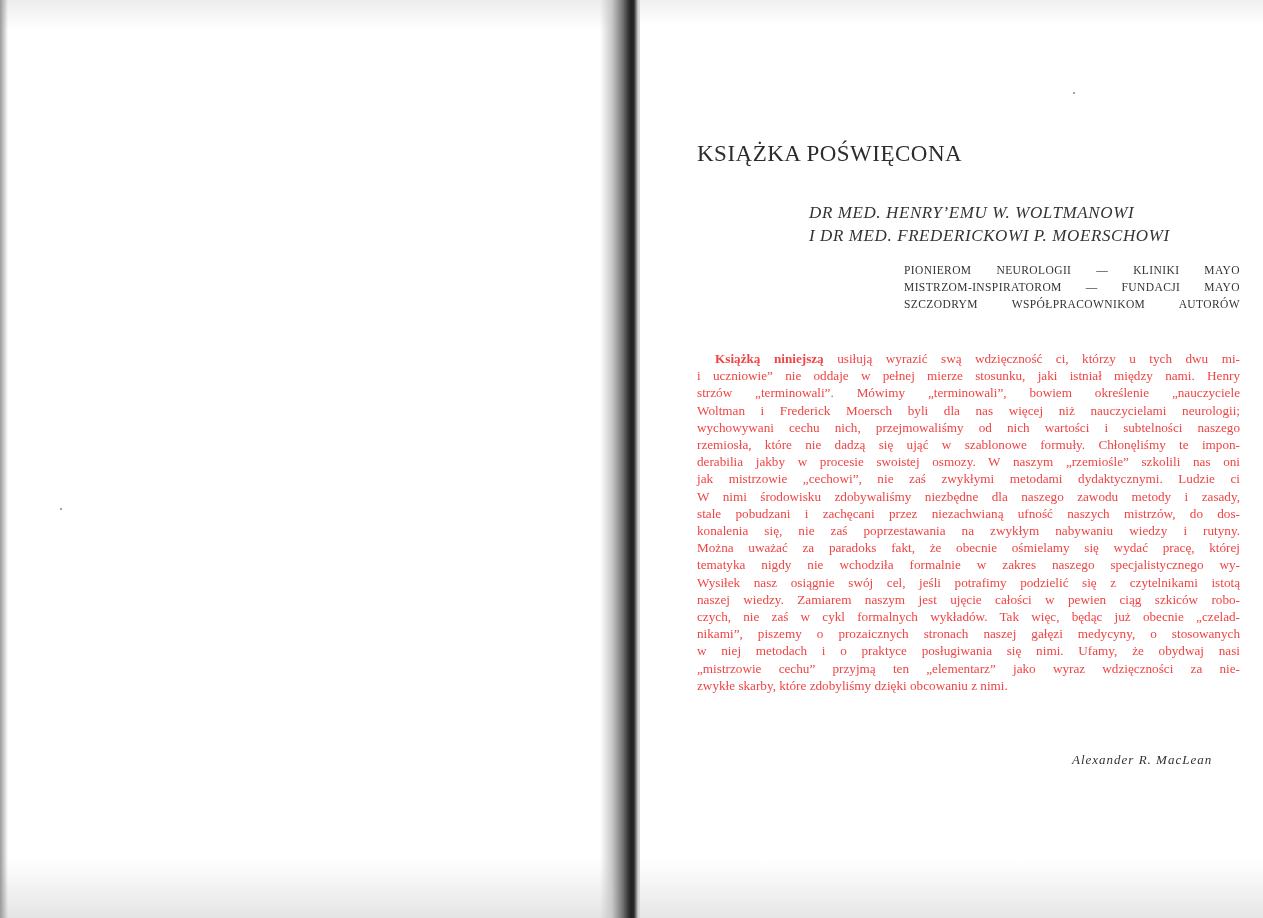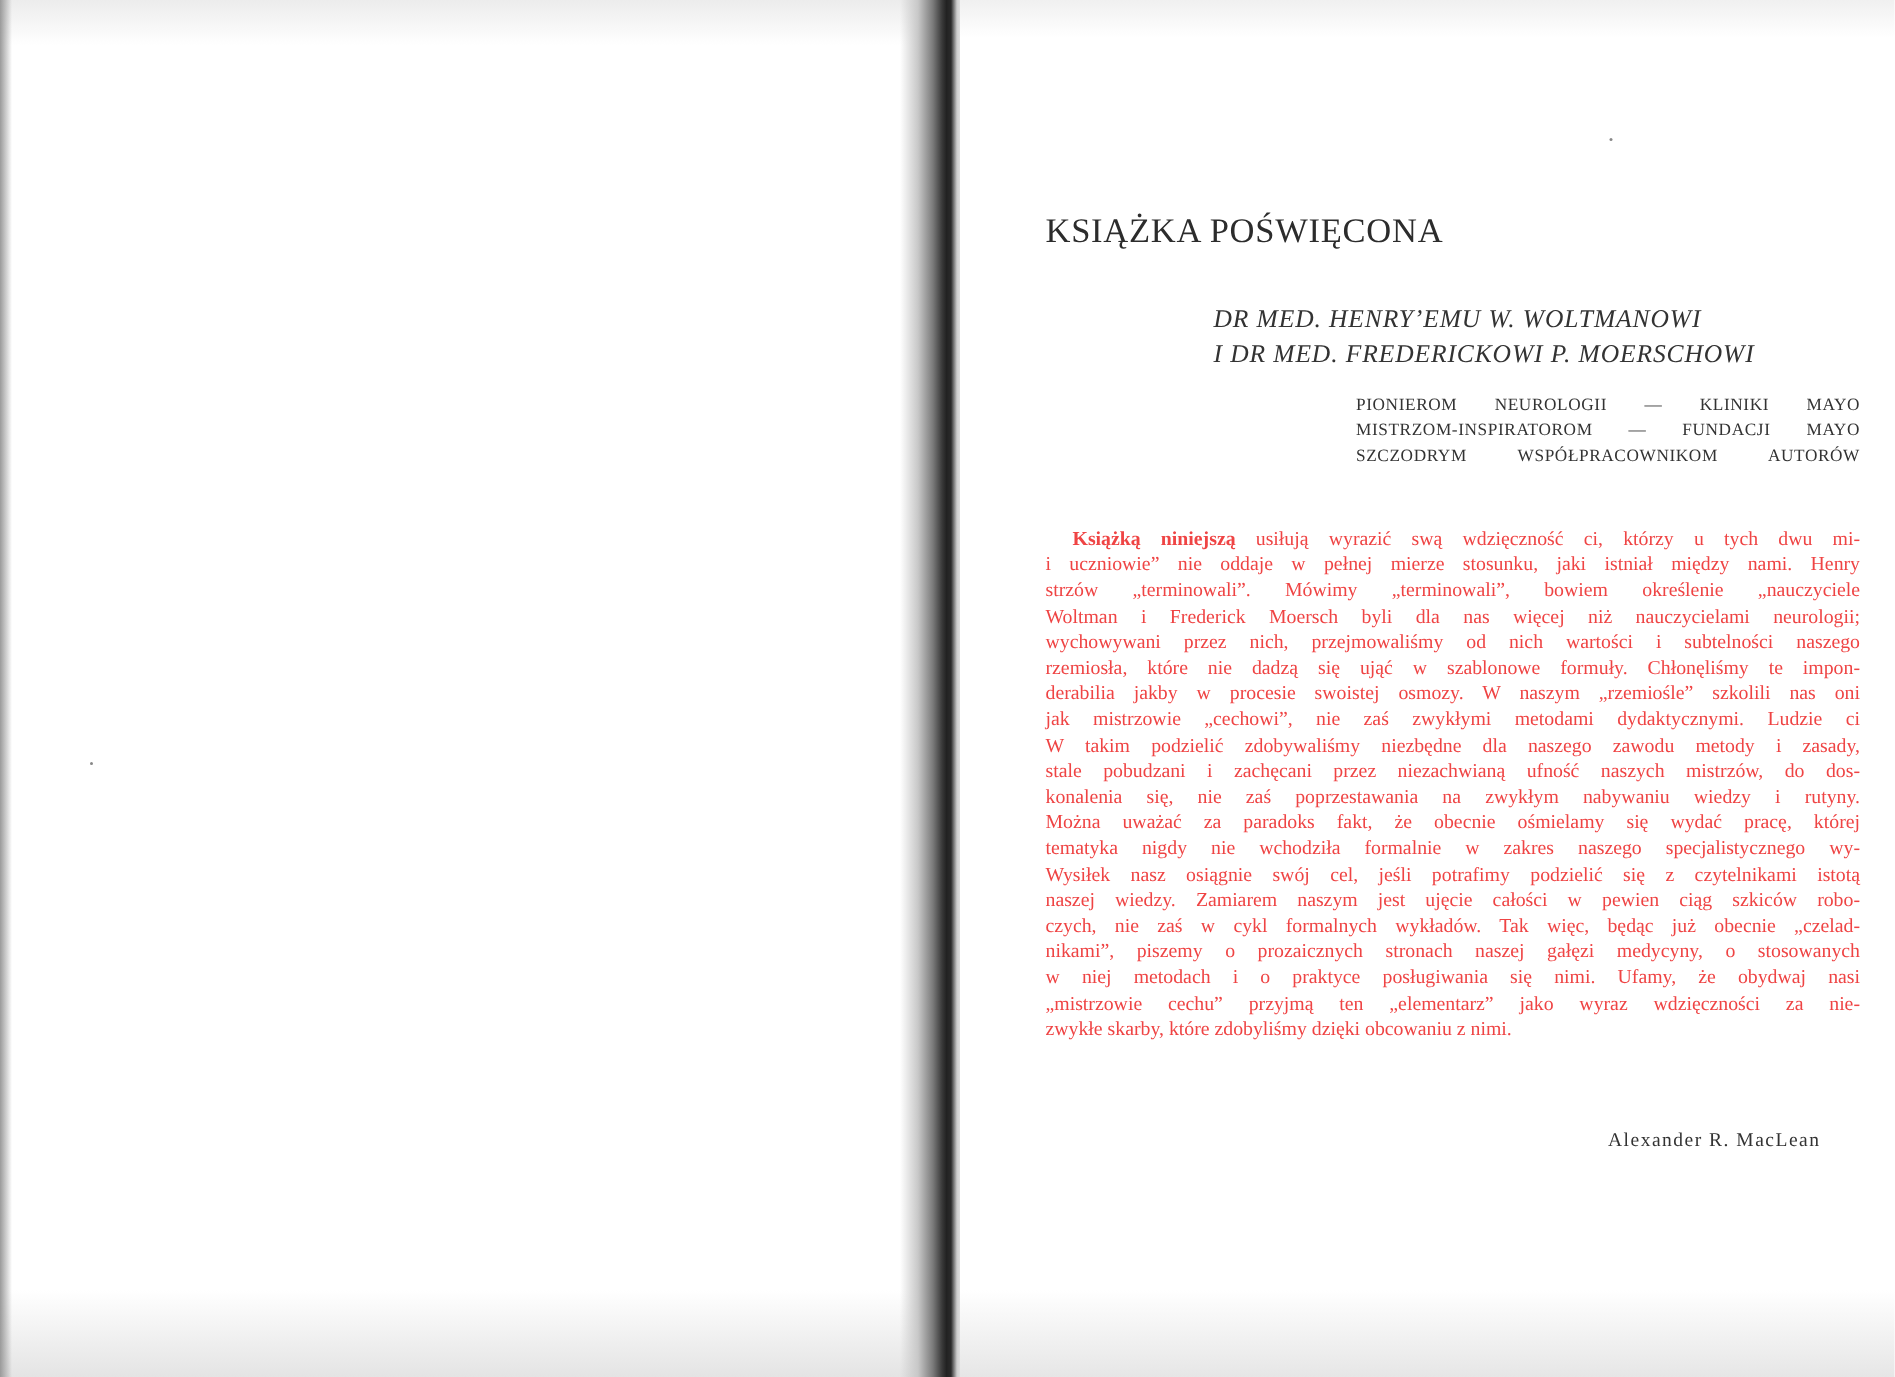--- a/index.html
+++ b/index.html
@@ -45,21 +45,21 @@
   .body-text {
     position: absolute; left: 697px; top: 350px; width: 543px;
     font-size: 13.2px; line-height: 17.2px; color: #ef4444;
   }
   .body-text .line { white-space: nowrap; text-align: justify; text-align-last: justify; }
   .body-text .line.first { padding-left: 18px; }
   .body-text .line.last { text-align-last: left; }
   .body-text b { font-weight: bold; }
   .signature {
     position: absolute; left: 1072px; top: 752px;
-    font-size: 13px; letter-spacing: 1px; color: #333;
+    font-style: italic; font-size: 13px; letter-spacing: 1px; color: #333;
   }
   .speck { position: absolute; width: 2px; height: 2px; background: #888; border-radius: 50%; }
 </style>
 </head>
 <body>
 
 <div class="spread">
   <div class="page-left">
     <span class="speck" style="left:60px;top:508px;"></span>
   </div>
@@ -79,25 +79,25 @@
     <div>PIONIEROM NEUROLOGII — KLINIKI MAYO</div>
     <div>MISTRZOM-INSPIRATOROM — FUNDACJI MAYO</div>
     <div>SZCZODRYM WSPÓŁPRACOWNIKOM AUTORÓW</div>
   </div>
 
   <div class="body-text">
     <div class="line first"><b>Książką niniejszą</b><span> usiłują wyrazić swą wdzięczność ci, którzy u tych dwu mi-</span></div>
     <div class="line">i uczniowie” nie oddaje w pełnej mierze stosunku, jaki istniał między nami. Henry</div>
     <div class="line">strzów „terminowali”. Mówimy „terminowali”, bowiem określenie „nauczyciele</div>
     <div class="line">Woltman i Frederick Moersch byli dla nas więcej niż nauczycielami neurologii;</div>
-    <div class="line">wychowywani przez nich, przejmowaliśmy od nich wartości i subtelności naszego</div>
+    <div class="line">wychowywani cechu nich, przejmowaliśmy od nich wartości i subtelności naszego</div>
     <div class="line">rzemiosła, które nie dadzą się ująć w szablonowe formuły. Chłonęliśmy te impon-</div>
     <div class="line">derabilia jakby w procesie swoistej osmozy. W naszym „rzemiośle” szkolili nas oni</div>
     <div class="line">jak mistrzowie „cechowi”, nie zaś zwykłymi metodami dydaktycznymi. Ludzie ci</div>
-    <div class="line">W takim podzielić zdobywaliśmy niezbędne dla naszego zawodu metody i zasady,</div>
+    <div class="line">W nimi środowisku zdobywaliśmy niezbędne dla naszego zawodu metody i zasady,</div>
     <div class="line">stale pobudzani i zachęcani przez niezachwianą ufność naszych mistrzów, do dos-</div>
     <div class="line">konalenia się, nie zaś poprzestawania na zwykłym nabywaniu wiedzy i rutyny.</div>
     <div class="line">Można uważać za paradoks fakt, że obecnie ośmielamy się wydać pracę, której</div>
     <div class="line">tematyka nigdy nie wchodziła formalnie w zakres naszego specjalistycznego wy-</div>
     <div class="line">Wysiłek nasz osiągnie swój cel, jeśli potrafimy podzielić się z czytelnikami istotą</div>
     <div class="line">naszej wiedzy. Zamiarem naszym jest ujęcie całości w pewien ciąg szkiców robo-</div>
     <div class="line">czych, nie zaś w cykl formalnych wykładów. Tak więc, będąc już obecnie „czelad-</div>
     <div class="line">nikami”, piszemy o prozaicznych stronach naszej gałęzi medycyny, o stosowanych</div>
     <div class="line">w niej metodach i o praktyce posługiwania się nimi. Ufamy, że obydwaj nasi</div>
     <div class="line">„mistrzowie cechu” przyjmą ten „elementarz” jako wyraz wdzięczności za nie-</div>

